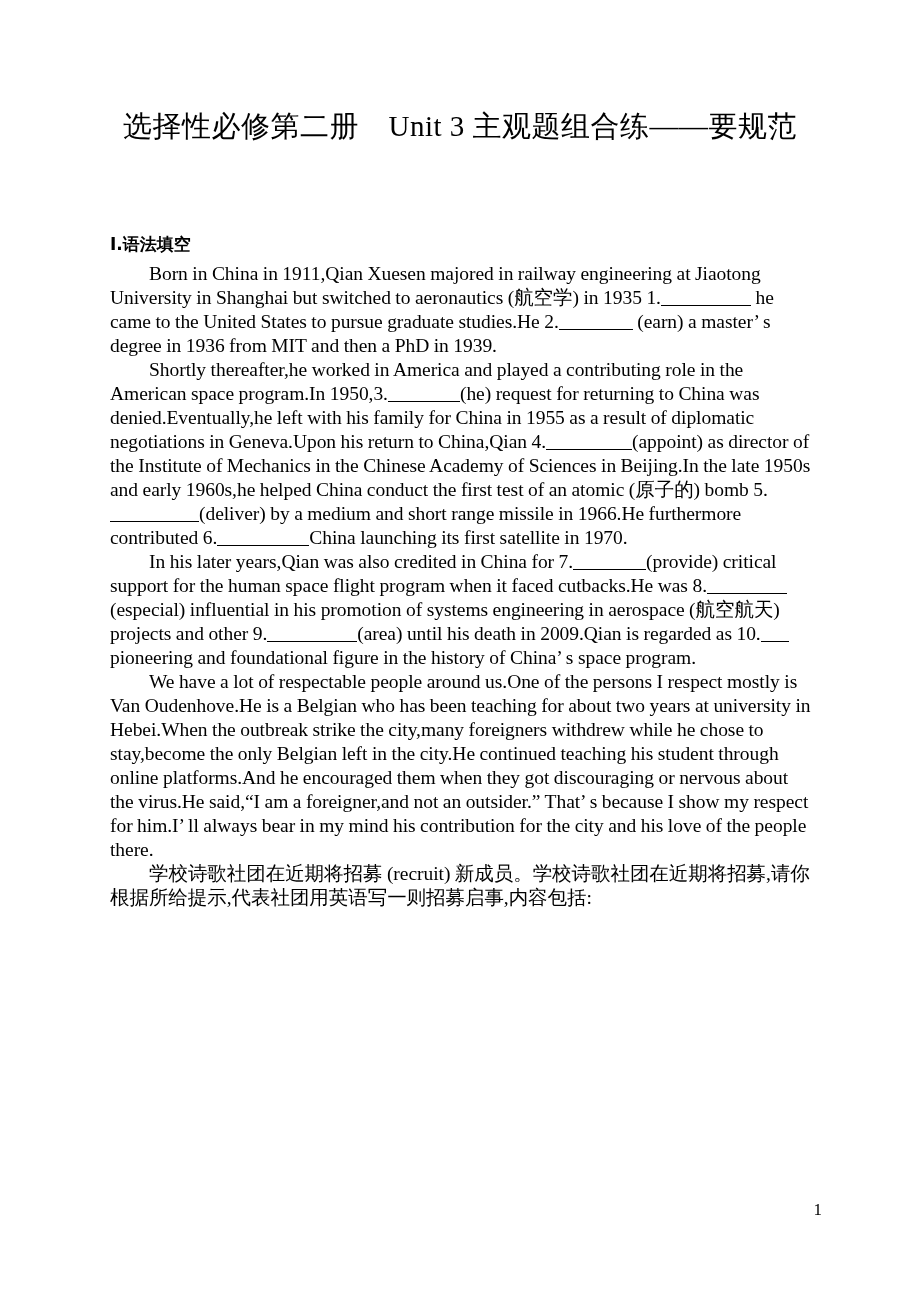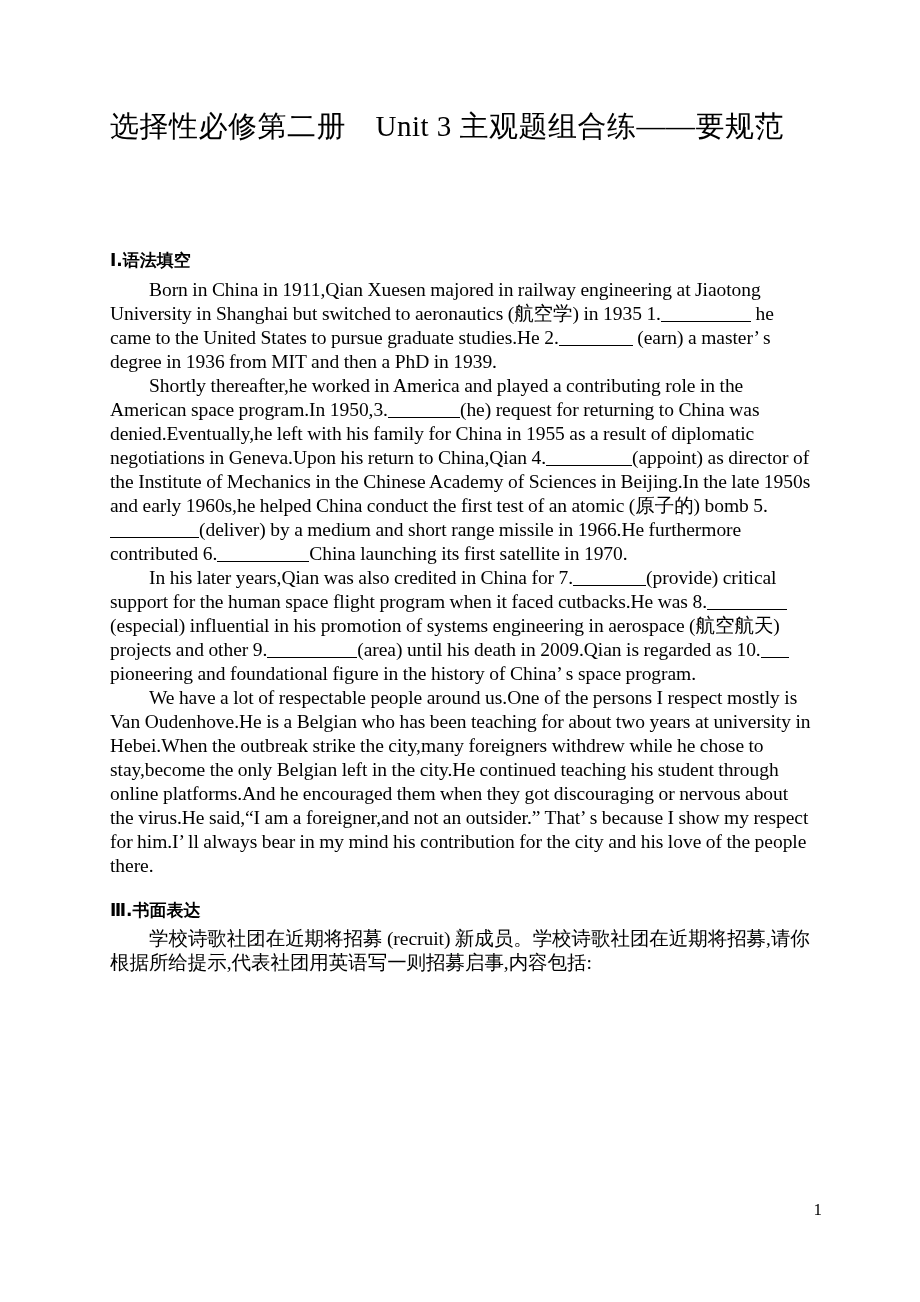--- a/index.html
+++ b/index.html
@@ -20,21 +20,21 @@
   .page {
     position: absolute;
     left: 0; top: 0;
     width: 920px;
     height: 1302px;
   }
 
   
   .doc-title {
     position: absolute;
-    left: 97px;
+    left: 110px;
     top: 104px;
     width: 700px;
     text-align: center;
     font-size: 29px;
     line-height: 44px;
     font-family: "Liberation Serif", "DejaVu Serif", serif;
     letter-spacing: 0.5px;
     white-space: pre-wrap;
   }
 
@@ -46,21 +46,20 @@
     width: 702px;
   }
 
   .section-heading {
     font-size: 17px;
     line-height: 33.6px;
     font-weight: bold;
     font-family: "DejaVu Sans", "Liberation Sans", sans-serif;
     letter-spacing: 0px;
     white-space: nowrap;
-    margin-top: 16px;
   }
 
   .para {
     font-size: 19.5px;
     line-height: 24px;
     text-align: left;
     white-space: pre-wrap;
     word-spacing: -0.3px;
     letter-spacing: -0.05px;
   }
@@ -93,19 +92,18 @@
 
   <div class="doc-title">选择性必修第二册　Unit 3 主观题组合练——要规范</div>
 
   <div class="body-block">
 
   <div class="section-heading">Ⅰ.语法填空</div>
       <div class="para"><span class="indent"></span><span>Born in China in 1911,Qian Xuesen majored in railway engineering at Jiaotong University in Shanghai but switched to aeronautics (航空学) in 1935 1.</span><span class="blank" style="width: 90px;"></span><span> he came to the United States to pursue graduate studies.He 2.</span><span class="blank" style="width: 74px;"></span><span> (earn) a master’ s degree in 1936 from MIT and then a PhD in 1939.</span></div>
       <div class="para"><span class="indent"></span><span>Shortly thereafter,he worked in America and played a contributing role in the American space program.In 1950,3.</span><span class="blank" style="width: 72px;"></span><span>(he) request for returning to China was denied.Eventually,he left with his family for China in 1955 as a result of diplomatic negotiations in Geneva.Upon his return to China,Qian 4.</span><span class="blank" style="width: 86px;"></span><span>(appoint) as director of the Institute of Mechanics in the Chinese Academy of Sciences in Beijing.In the late 1950s and early 1960s,he helped China conduct the first test of an atomic (原子的) bomb 5.</span><span class="blank" style="width: 89px;"></span><span>(deliver) by a medium and short range missile in 1966.He furthermore contributed 6.</span><span class="blank" style="width: 92px;"></span><span>China launching its first satellite in 1970.</span></div>
       <div class="para"><span class="indent"></span><span>In his later years,Qian was also credited in China for 7.</span><span class="blank" style="width: 73px;"></span><span>(provide) critical support for the human space flight program when it faced cutbacks.He was 8.</span><span class="blank" style="width: 80px;"></span><span>(especial) influential in his promotion of systems engineering in aerospace (航空航天) projects and other 9.</span><span class="blank" style="width: 90px;"></span><span>(area) until his death in 2009.Qian is regarded as 10.</span><span class="blank" style="width: 28px;"></span><span>pioneering and foundational figure in the history of China’ s space program.</span></div>
       <div class="para"><span class="indent"></span><span>We have a lot of respectable people around us.One of the persons I respect mostly is Van Oudenhove.He is a Belgian who has been teaching for about two years at university in Hebei.When the outbreak strike the city,many foreigners withdrew while he chose to stay,become the only Belgian left in the city.He continued teaching his student through online platforms.And he encouraged them when they got discouraging or nervous about the virus.He said,“I am a foreigner,and not an outsider.” That’ s because I show my respect for him.I’ ll always bear in my mind his contribution for the city and his love of the people there.</span></div>
-      <div class="section-heading">Ⅲ.书面表达</div>
       <div class="para"><span class="indent"></span><span>学校诗歌社团在近期将招募 (recruit) 新成员。学校诗歌社团在近期将招募,请你根据所给提示,代表社团用英语写一则招募启事,内容包括:</span></div>
     </div>
 
   <div class="page-number">1</div>
 
 </div>
 
 </body></html>

